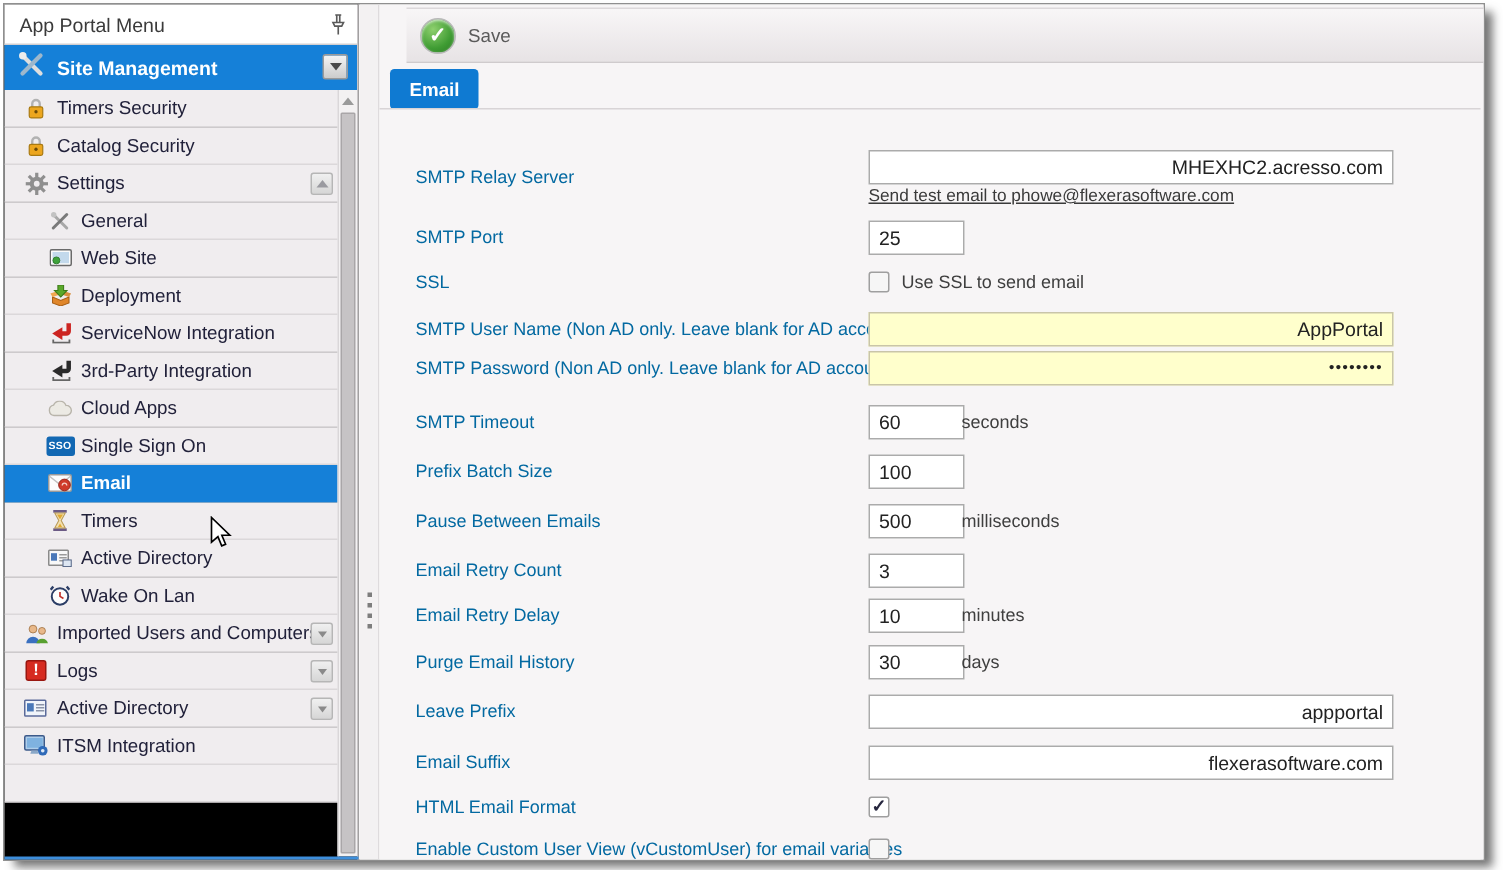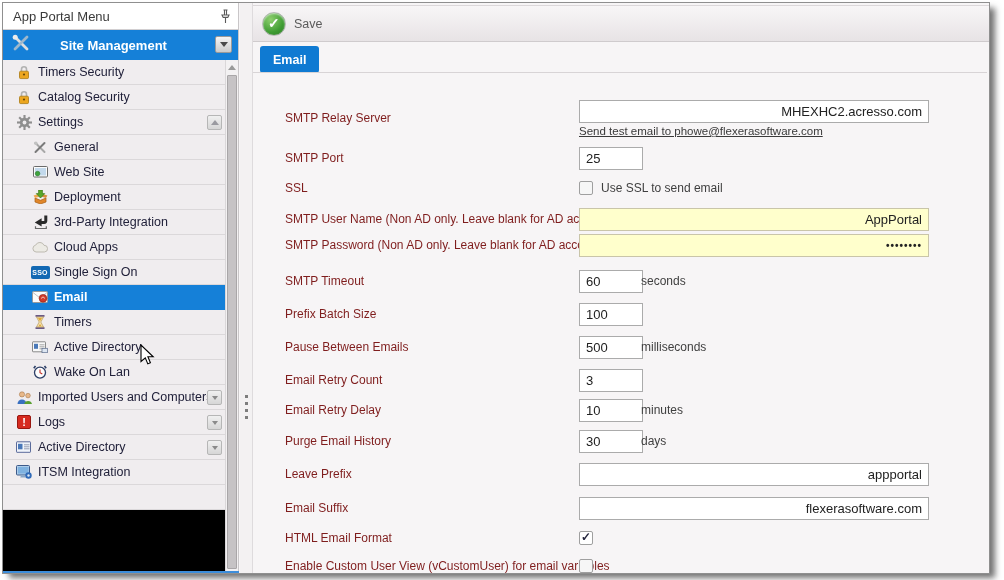--- a/index.html
+++ b/index.html
@@ -5,21 +5,21 @@
   * { margin:0; padding:0; box-sizing:border-box; }
   html,body { width:1004px; height:580px; background:#ffffff; font-family:"Liberation Sans", sans-serif; overflow:hidden; }
   .frame { position:absolute; left:2px; top:2px; width:988px; height:572px; background:#f7f5f6;
            border:1px solid #8f8f8f; box-shadow:6px 5px 6px -1px rgba(70,70,70,.75); }
 
   
   .sidebar { position:absolute; left:0; top:0; width:236px; height:100%; background:#000000; border-right:1px solid #c9c6c8; }
   .sb-header { position:relative; height:27px; background:#ffffff; border-bottom:1px solid #d2cfd1;
                display:flex; align-items:center; padding-left:10px; font-size:13px; color:#3a3a3a; }
   .pin { position:absolute; right:7px; top:6px; cursor:pointer; }
-  .sb-section { position:relative; height:30px; background:#1580d8; display:flex; align-items:center; padding-left:8px;gap:22px; }
+  .sb-section { position:relative; height:30px; background:#1580d8; display:flex; align-items:center; padding-left:8px; }
   .sb-section .txt { color:#ffffff; font-weight:bold; font-size:13px; margin-left:7px; }
   .mini-btn { width:17px; height:17px; background:linear-gradient(#f4f4f4,#cccccc); border:1px solid #9a9a9a; border-radius:2px;
               display:flex; align-items:center; justify-content:center; cursor:pointer; }
   .sb-section .mini-btn { position:absolute; right:6px; top:6px; }
   .tri-down { width:0; height:0; border-left:4px solid transparent; border-right:4px solid transparent; border-top:5px solid #4a4a4a; }
   .tri-up   { width:0; height:0; border-left:4px solid transparent; border-right:4px solid transparent; border-bottom:5px solid #9a9aa0; }
   .sb-list { position:absolute; top:57px; left:0; width:223px; bottom:2px; overflow:hidden; }
   .sb-item { position:relative; height:25px; border-bottom:1px solid #dbd8da; background:#f0edef;
              display:flex; align-items:center; font-size:12.5px; color:#21213a; cursor:pointer; }
   .sb-item .ic { display:inline-flex; width:20px; justify-content:center; margin-left:11px; }
@@ -37,34 +37,34 @@
   .sb-scroll .thumb { position:absolute; top:15px; bottom:2px; left:1px; width:10px; background:#c6c3c5; border:1px solid #a9a6a8; border-radius:1px; }
   .sb-bottom-line { position:absolute; left:0; bottom:0; width:236px; height:2px; background:#3d8edb; }
 
   
   .splitter { position:absolute; left:237px; top:0; width:13px; height:100%; background:#f3f1f2; border-right:1px solid #dedbdd; cursor:col-resize; }
   .grip { position:absolute; left:5px; top:392px; display:flex; flex-direction:column; gap:4px; }
   .grip i { width:3px; height:3px; background:#7d7d7d; display:block; }
 
   
   .main { position:absolute; left:250px; top:0; right:0; height:100%; background:#f7f5f6; }
-  .toolbar { position:absolute; left:0; right:0; top:2px; height:37px; background:linear-gradient(#f8f6f7,#e7e3e5);
+  .toolbar { position:absolute; left:18px; right:0; top:2px; height:37px; background:linear-gradient(#f8f6f7,#e7e3e5);
              border-top:1px solid #dcd8da; border-bottom:1px solid #cfcbcd; display:flex; }
   .save-btn { display:flex; align-items:center; gap:8px; margin-left:9px; cursor:pointer; }
   .save-btn .txt { font-size:12.5px; color:#5a5a5a; }
   .save-ic { width:24px; height:24px; border-radius:50%;
              background:radial-gradient(circle at 35% 30%, #8ed06e, #3f9c33 60%, #2a7a22);
              border:1px solid #b9b9b9; box-shadow:inset 0 1px 2px rgba(255,255,255,.7); position:relative; }
   .save-ic::after { content:"✓"; position:absolute; left:5px; top:2px; color:#ffffff; font-size:14px; font-weight:bold; }
   .tab { position:absolute; left:7px; top:43px; height:27px; padding:0 13px; background:#0f7ad2; border-radius:3px;
          color:#ffffff; font-weight:bold; font-size:12.5px; display:flex; align-items:center; cursor:pointer; }
   .panel { position:absolute; left:0; right:2px; top:69px; bottom:0; border-top:1px solid #d8d4d6; background:#f7f5f6; }
 
   .frow { position:absolute; left:0; width:100%; height:23px; }
-  .flabel { position:absolute; left:32px; top:0; width:296px; line-height:23px; font-size:12px; color:#7f1d1d; white-space:nowrap; }
+  .flabel { position:absolute; left:24px; top:0; width:296px; line-height:23px; font-size:12px; color:#0369a1; white-space:nowrap; }
   .ctl { position:absolute; left:326px; top:0; }
   input.txtbox { height:23px; border:1px solid #ababab; background:#ffffff; font-family:"Liberation Sans",sans-serif;
                  font-size:13px; color:#222222; padding:0 6px; }
   input.wide { width:350px;text-align:right; }
   input.small { width:64px; }
   input.yellow { background:#ffffcc; border-color:#c9c5a9; }
   .unit { position:absolute; left:388px; line-height:23px; font-size:12px; color:#3f3f3f; }
   .testlink { position:absolute; left:326px; top:0; font-size:11.5px; color:#3a3a3a; text-decoration:underline; cursor:pointer; white-space:nowrap; }
   .cb { position:absolute; left:326px; top:4px; width:14px; height:14px; background:#f6f6f6; border:1px solid #9f9f9f; border-radius:2px; cursor:pointer; }
   .cb.on { background:#ffffff; }
@@ -174,20 +174,30 @@
               <path d="M2 8 L7.5 10.3 L13 8 L13 12 L7.5 14 L2 12 Z" fill="#e0862a" stroke="#a85f15" stroke-width="0.7"></path>
               <path d="M2 8 L0.6 5.6 L6 3.8 L7.5 6.2 Z" fill="#f0a850"></path>
               <path d="M13 8 L14.4 5.6 L9 3.8 L7.5 6.2 Z" fill="#d89040"></path>
               <path d="M5.6 0 h3.8 v3.6 h2.3 L7.5 8 L3.3 3.6 h2.3 Z" fill="#5aa82a" stroke="#3c7a18" stroke-width="0.7"></path>
             </svg>
           </span>
         <span class="lbl">Deployment</span>
       </div>
 
 
+      <div class="sb-item lvl2">
+        <span class="ic">
+            <svg width="15" height="14" viewBox="0 0 15 14">
+              <path d="M12.8 0.5 v5.3 a1.6 1.6 0 0 1 -1.6 1.6 H7.2" fill="none" stroke="#cc2420" stroke-width="3"></path>
+              <polygon points="8.6,3.2 1.8,7.4 8.6,11.6" fill="#cc2420"></polygon>
+              <path d="M2.5 11.3 v2.2 h10.8 v-2.2" fill="none" stroke="#666666" stroke-width="1.2"></path>
+            </svg>
+          </span>
+        <span class="lbl">ServiceNow Integration</span>
+      </div>
 
       <div class="sb-item lvl2">
         <span class="ic">
             <svg width="15" height="14" viewBox="0 0 15 14">
               <path d="M12.8 0.5 v5.3 a1.6 1.6 0 0 1 -1.6 1.6 H7.2" fill="none" stroke="#2a2a2a" stroke-width="3"></path>
               <polygon points="8.6,3.2 1.8,7.4 8.6,11.6" fill="#2a2a2a"></polygon>
               <path d="M2.5 11.3 v2.2 h10.8 v-2.2" fill="none" stroke="#666666" stroke-width="1.2"></path>
             </svg>
           </span>
         <span class="lbl">3rd-Party Integration</span>

